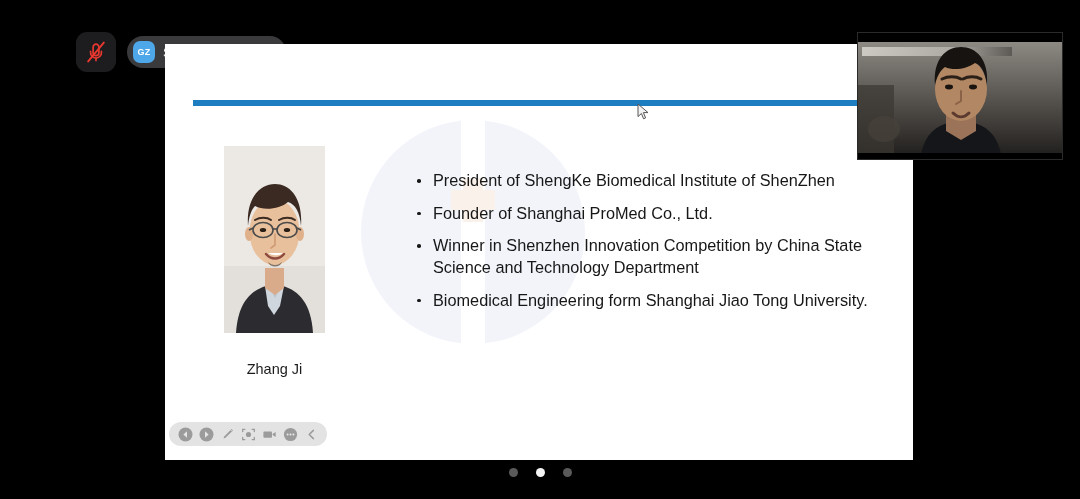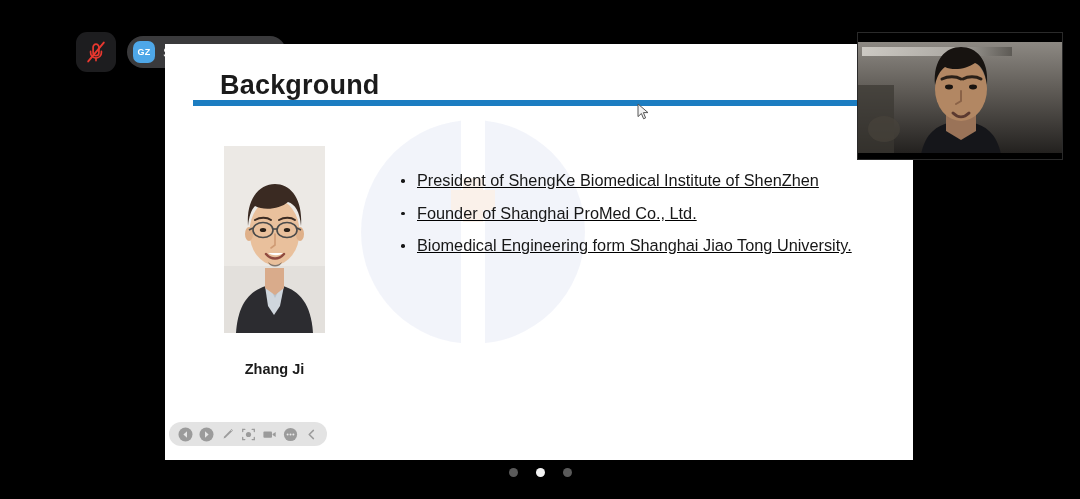--- a/index.html
+++ b/index.html
@@ -128,30 +128,29 @@
   }
   .portrait svg { display: block; }
 
   .portrait-name {
     position: absolute;
     left: 59px;
     top: 317px;
     width: 101px;
     text-align: center;
     font-size: 14.5px;
-    font-weight: bold;
+    font-weight: normal;
     color: #1b1b1b;
   }
 
   .bullets {
     position: absolute;
-    left: 232px;
+    left: 248px;
     top: 126px;
     width: 490px;
-    text-decoration: underline;
   }
   .bullet {
     position: relative;
     padding-left: 20px;
     margin-bottom: 11px;
     font-size: 16.3px;
     line-height: 1.33;
     color: #171717;
   }
   .bullet:last-child { margin-bottom: 9px; }
@@ -257,21 +256,20 @@
 
     <div class="watermark">
       <svg width="260" height="260" viewBox="0 0 260 260">
         <circle cx="130" cy="130" r="112" fill="#e9ecf7"></circle>
         <rect x="118" y="10" width="24" height="240" fill="#ffffff"></rect>
         <rect x="108" y="88" width="44" height="20" fill="#f7e7da"></rect>
         <rect x="120" y="76" width="20" height="44" fill="#f7e7da"></rect>
       </svg>
     </div>
 
-    <div class="slide-title">Background</div>
     <div class="title-rule"></div>
 
     <div class="portrait">
       <svg width="101" height="187" viewBox="0 0 101 187">
         <rect width="101" height="187" fill="#ece9e5"></rect>
         <rect y="120" width="101" height="67" fill="#e3e0dc"></rect>
 
         <path d="M12 187c2-30 14-42 30-47h17c16 5 28 17 30 47z" fill="#2c2c30"></path>
         <path d="M41 140h19l-4 20-6 9-6-9z" fill="#cfd6dd"></path>
         <path d="M45 140l6 12 6-12-3-4h-6z" fill="#b9c2cb"></path>
@@ -306,20 +304,21 @@
 
         <path d="M44 116c4 4 10 4 14 0-2 6-12 6-14 0z" fill="#4a3a30" opacity=".65"></path>
       </svg>
     </div>
 
     <div class="portrait-name">Zhang Ji</div>
 
     <div class="bullets">
       <div class="bullet">President of ShengKe Biomedical Institute of ShenZhen</div>
       <div class="bullet">Founder of Shanghai ProMed Co., Ltd.</div>
+      <div class="bullet">Winner in Shenzhen Innovation Competition by China State Science and Technology Department</div>
       <div class="bullet">Biomedical Engineering form Shanghai Jiao Tong University.</div>
     </div>
 
     <div class="annot-bar">
       <span class="annot-btn">
         <span>
           <svg width="15" height="15" viewBox="0 0 15 15">
             <circle cx="7.5" cy="7.5" r="7" fill="#9b9b9b"></circle>
             <path d="M9 4.3L5.4 7.5 9 10.7z" fill="#e6e6e6"></path>
           </svg>

